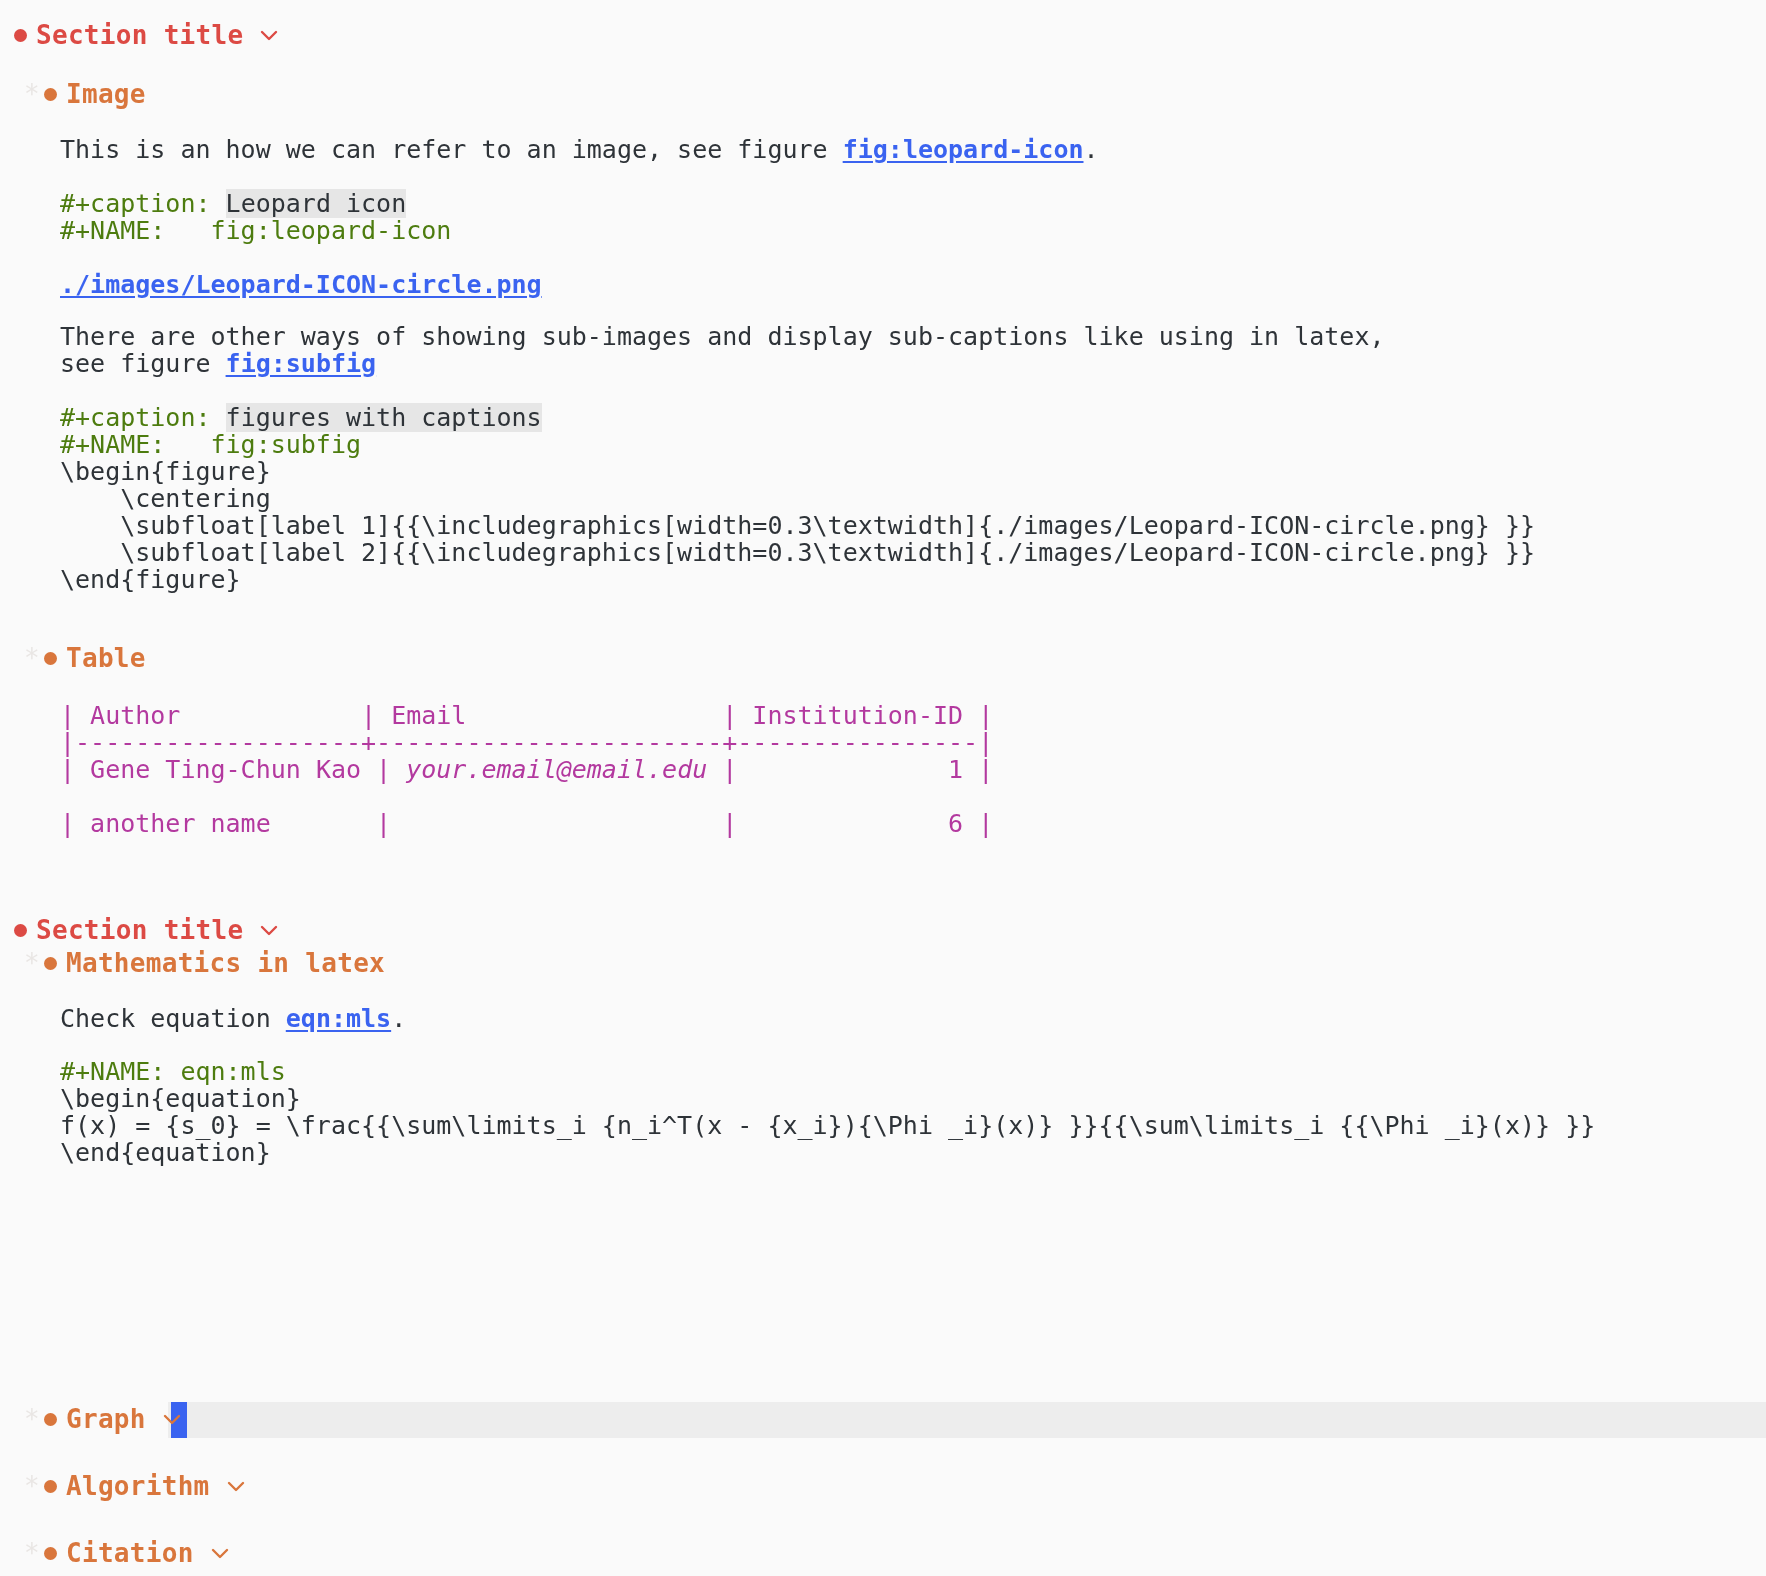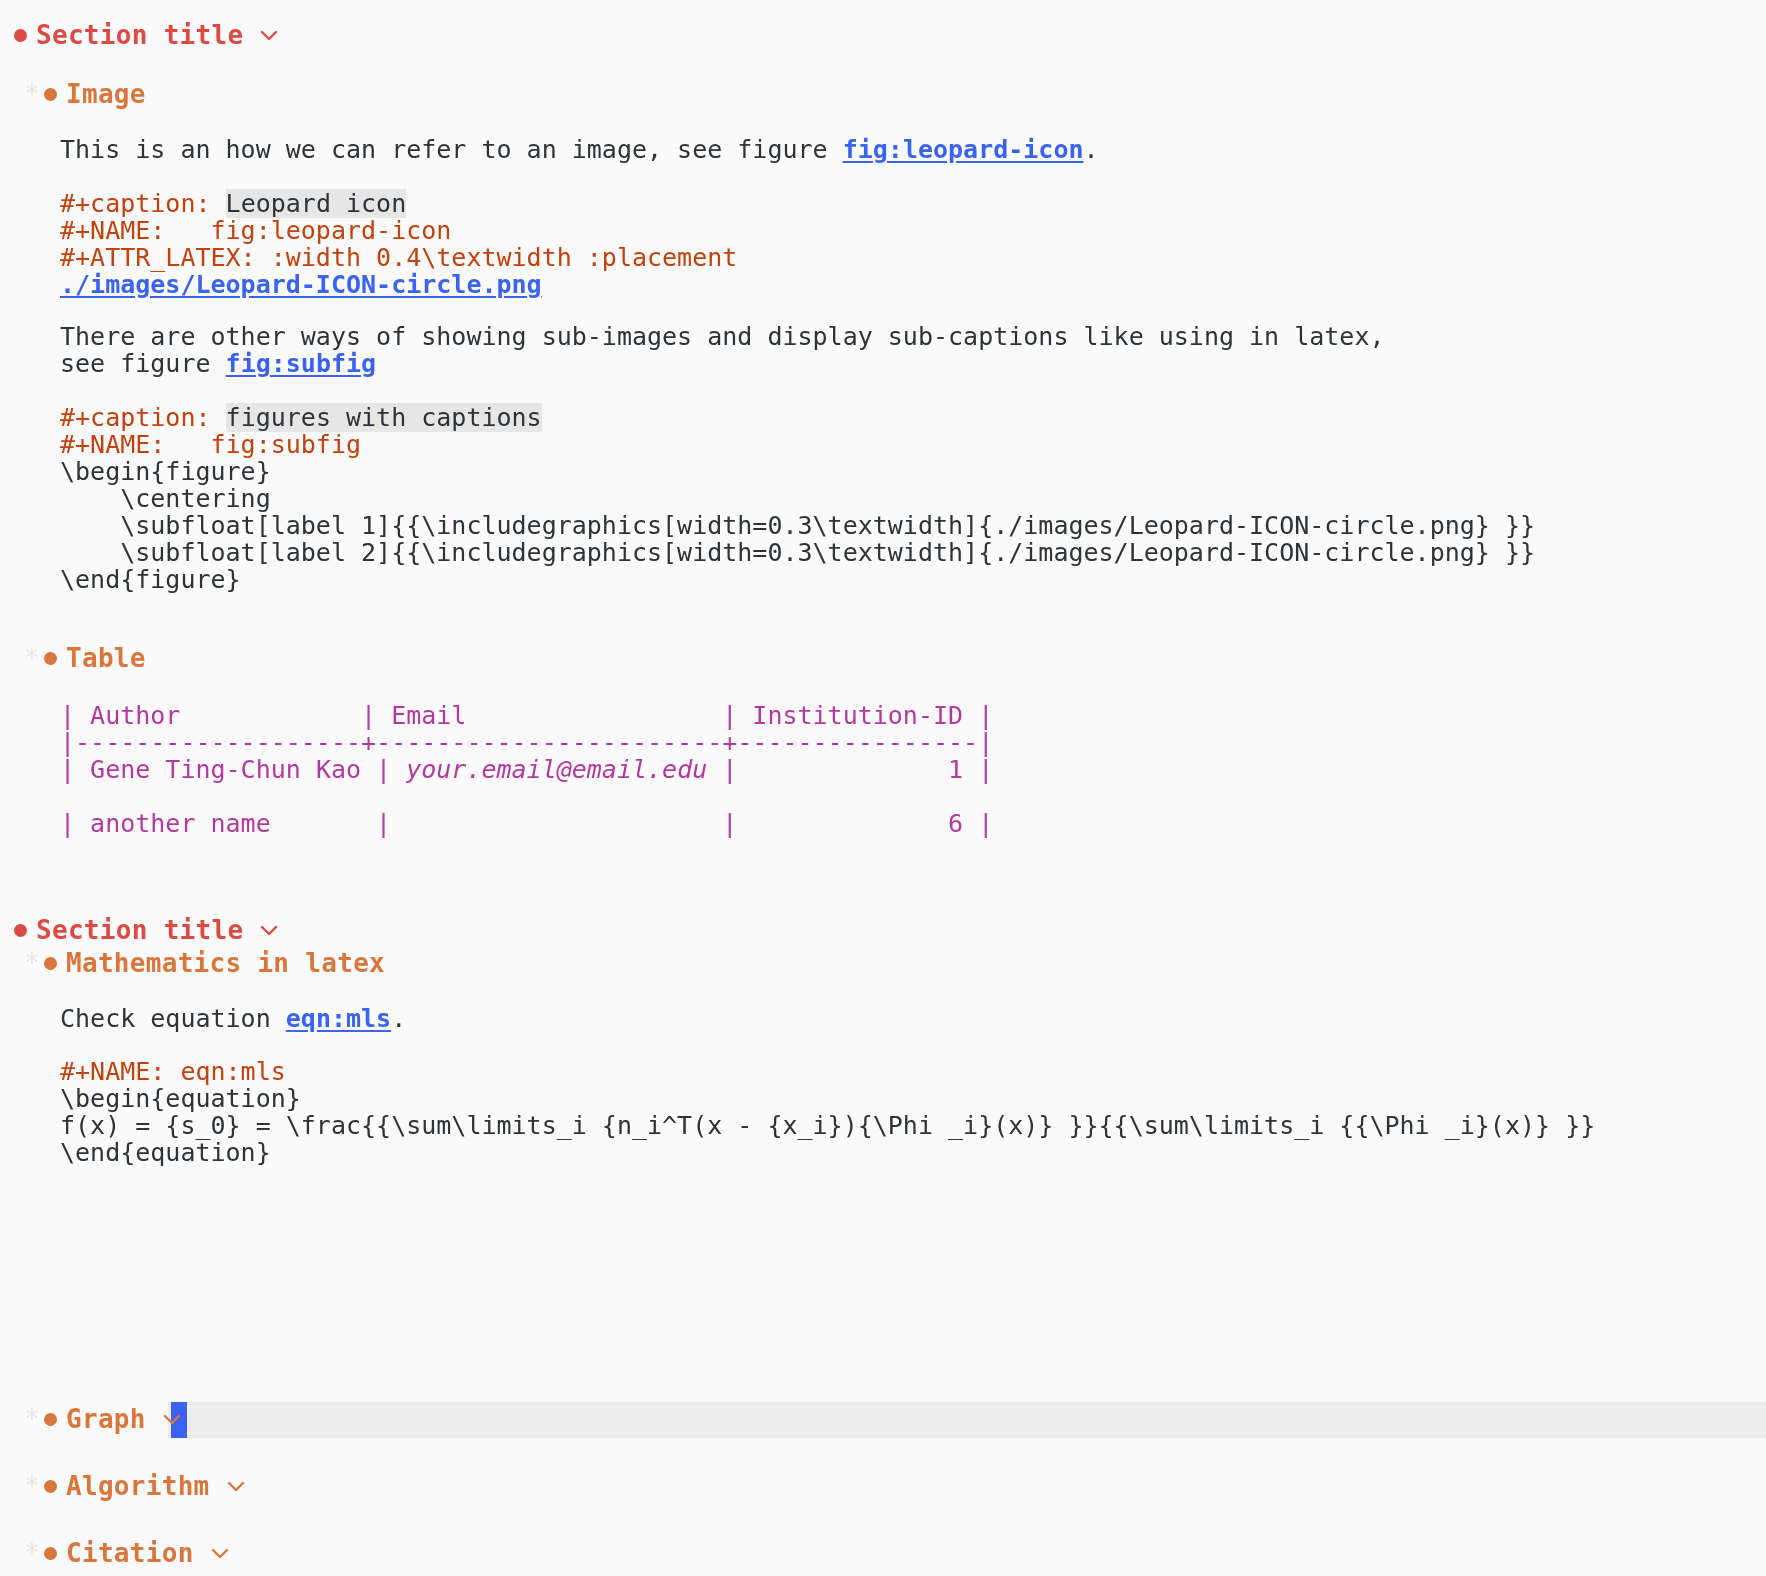--- a/index.html
+++ b/index.html
@@ -58,21 +58,21 @@
     margin-left: 16px;
     vertical-align: 2px;
   }
   .chev svg { display: block; }
 
   
   .row {
     position: absolute;
     white-space: pre;
   }
-  .kw      { color: #c2410c; }
+  .kw      { color: #4d7c0f; }
   .caption-hl {
     background: #e6e6e6;
     color: #2e3338;
   }
   .link {
     color: #3a63f0;
     font-weight: bold;
     text-decoration: underline;
     text-underline-offset: 3px;
   }
@@ -105,21 +105,20 @@
         </svg></span></div>
 
   <div class="row h2" style="top:81px; left:24px;"><span class="stars-hidden">*</span><span class="bullet bullet-h2" style="margin-left:4px;"></span><span>Image</span></div>
 
   <div class="row" style="top:136px; left:60px;"><span>This is an how we can refer to an image, see figure </span><span class="link">fig:leopard-icon</span><span>.</span></div>
 
   <div class="row" style="top:190px; left:60px;"><span class="kw">#+caption: </span><span class="caption-hl">Leopard icon</span></div>
 
   <div class="row kw" style="top:217px; left:60px;">#+NAME:   fig:leopard-icon</div>
 
-  <div class="row kw" style="top:244px; left:60px;">#+ATTR_LATEX: :width 0.4\textwidth :placement</div>
 
   <div class="row" style="top:323px; left:60px;">There are other ways of showing sub-images and display sub-captions like using in latex,</div>
 
   <div class="row link" style="top:271px; left:60px;">./images/Leopard-ICON-circle.png</div>
 
   <div class="row" style="top:350px; left:60px;"><span>see figure </span><span class="link">fig:subfig</span></div>
 
   <div class="row" style="top:404px; left:60px;"><span class="kw">#+caption: </span><span class="caption-hl">figures with captions</span></div>
 
   <div class="row kw" style="top:431px; left:60px;">#+NAME:   fig:subfig</div>

